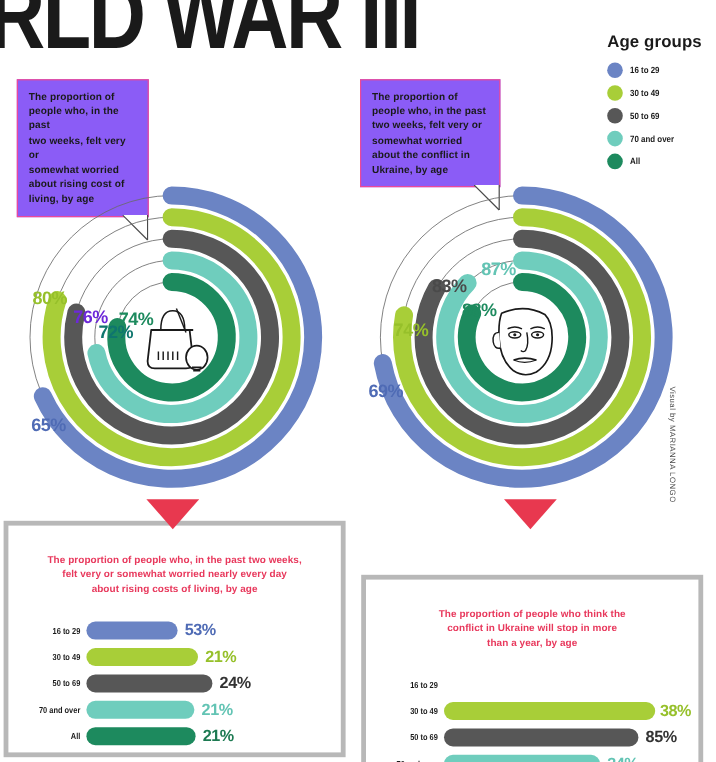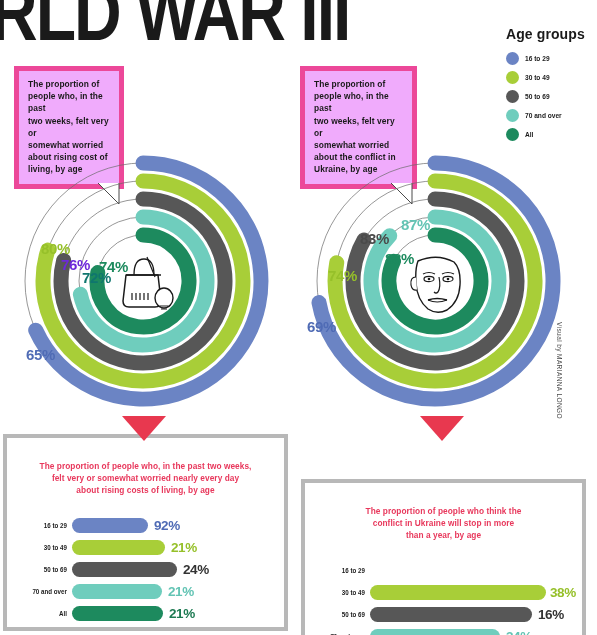--- a/index.html
+++ b/index.html
@@ -35,22 +35,22 @@
   .legend-row { display: flex; align-items: center; height: 17px; margin-bottom: 2px; }
   .legend-dot { width: 13px; height: 13px; border-radius: 50%; flex: 0 0 13px; }
   .legend-label {
     font-size: 7.5px; color: #1a1a1a; margin-left: 6px;
     font-weight: bold; transform: scaleX(.88); transform-origin: left center;
     white-space: nowrap;
   }
 
   
   .callout {
-    position: absolute; background: #f0abfc;
-    border: 5px solid #ec4899;
+    position: absolute; background: #8b5cf6;
+    border: 1px solid #ec4899;
     padding: 7px 8px 8px 9px;
   }
   .callout-text {
     font-size: 8.4px; font-weight: bold; line-height: 1.45;
     color: #1a1a1a; white-space: pre-line;
     letter-spacing: .1px;
   }
   .callout .tail {
     position: absolute; right: -1px; bottom: -21px;
     width: 22px; height: 22px; overflow: hidden;
@@ -209,21 +209,21 @@
         <path d="M-9,-8 Q-9,-24 1,-24 Q11,-24 11,-8" stroke-width="1.3"></path>
         <path d="M-11,10 L-11,17 M-7,10 L-7,17 M-3,10 L-3,17 M1,10 L1,17 M5,10 L5,17" stroke-width="1.2"></path>
         <ellipse cx="21" cy="15" rx="9" ry="10" fill="#fff" stroke-width="1.4"></ellipse>
         <path d="M17,23 L25,23 M18,26 L24,26" stroke-width="1.2"></path>
         <path d="M4,-26 L12,-6" stroke-width="1.2"></path>
       </g>
     </g>
   </svg>
 
   <span class="radial-label" style="left:18px; top:196px; color:#4f6bb5;">65%</span>
-  <span class="radial-label" style="left:33px; top:90px; color:#96c02a;">80%</span>
+  <span class="radial-label" style="left:19px; top:90px; color:#96c02a;">80%</span>
   <span class="radial-label" style="left:53px; top:106px; color:#6d28d9;">76%</span>
   <span class="radial-label" style="left:74px; top:119px; color:#0f766e;">72%</span>
   <span class="radial-label" style="left:91px; top:108px; color:#1d8a5e;">74%</span>
 </div>
 
 <div class="radial" id="radial-right">
   <svg width="270" height="262" viewBox="0 0 270 262">
     <g transform="translate(135,131)">
       <circle r="118" fill="none" stroke="#6a6a6a" stroke-width="0.7"></circle>
       <circle r="100" fill="none" stroke="#6a6a6a" stroke-width="0.7"></circle>
@@ -273,21 +273,21 @@
   <div class="panel-inner">
     <div class="panel-title">The proportion of people who, in the past two weeks,
 felt very or somewhat worried nearly every day
 about rising costs of living, by age</div>
     <div class="bars">
 
       <div class="bar-row">
         <span class="bar-label">16 to 29</span>
         <span class="bar-track">
           <span class="bar-fill" style="width:76px;background:#6b84c4"></span>
-          <span class="bar-value" style="left:82px;color:#4f6bb5">92%</span>
+          <span class="bar-value" style="left:82px;color:#4f6bb5">53%</span>
         </span>
       </div>
 
       <div class="bar-row">
         <span class="bar-label">30 to 49</span>
         <span class="bar-track">
           <span class="bar-fill" style="width:93px;background:#a8ce38"></span>
           <span class="bar-value" style="left:99px;color:#96c02a">21%</span>
         </span>
       </div>
@@ -336,21 +336,21 @@
         <span class="bar-track">
           <span class="bar-fill" style="width:176px;background:#a8ce38"></span>
           <span class="bar-value" style="left:180px;color:#96c02a">38%</span>
         </span>
       </div>
 
       <div class="bar-row">
         <span class="bar-label">50 to 69</span>
         <span class="bar-track">
           <span class="bar-fill" style="width:162px;background:#575757"></span>
-          <span class="bar-value" style="left:168px;color:#333">16%</span>
+          <span class="bar-value" style="left:168px;color:#333">85%</span>
         </span>
       </div>
 
       <div class="bar-row">
         <span class="bar-label">70 and over</span>
         <span class="bar-track">
           <span class="bar-fill" style="width:130px;background:#6fcdbd"></span>
           <span class="bar-value" style="left:136px;color:#63c4b4">34%</span>
         </span>
       </div>

